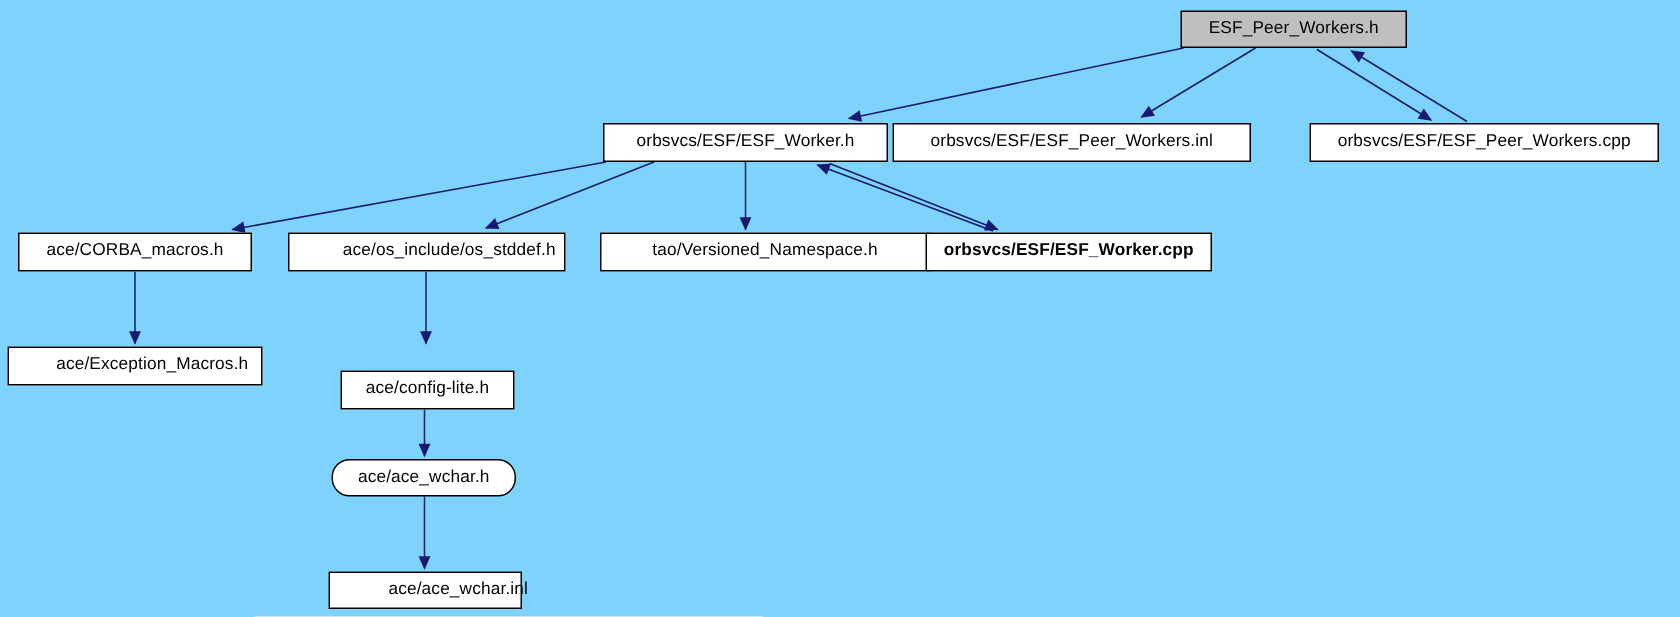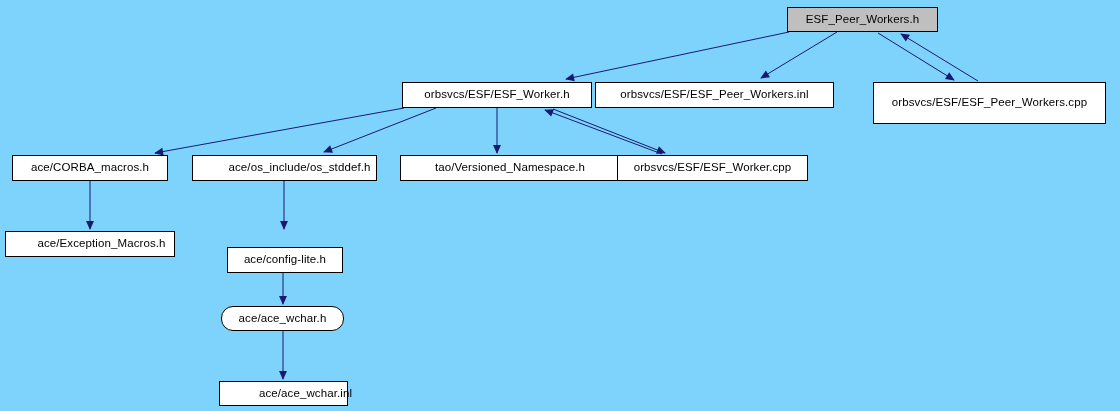--- a/index.html
+++ b/index.html
@@ -66,23 +66,23 @@
         <line x1="90" y1="181" x2="90" y2="229" stroke="#191970" stroke-width="1" marker-end="url(#arrowhead)"></line>
         <line x1="284" y1="181" x2="284" y2="229" stroke="#191970" stroke-width="1" marker-end="url(#arrowhead)"></line>
         <line x1="283" y1="257" x2="283" y2="304" stroke="#191970" stroke-width="1" marker-end="url(#arrowhead)"></line>
         <line x1="283" y1="331" x2="283" y2="379" stroke="#191970" stroke-width="1" marker-end="url(#arrowhead)"></line>
       </g>
   </svg>
   <div id="node-layer">
       <div class="graph-node root" style="left: 787px; top: 7px; width: 151px; height: 25px;">ESF_Peer_Workers.h</div>
       <div class="graph-node" style="left: 402px; top: 82px; width: 190px; height: 26px;">orbsvcs/ESF/ESF_Worker.h</div>
       <div class="graph-node" style="left: 595px; top: 82px; width: 239px; height: 26px;">orbsvcs/ESF/ESF_Peer_Workers.inl</div>
-      <div class="graph-node" style="left: 873px; top: 82px; width: 233px; height: 42px;">orbsvcs/ESF/ESF_Peer_Workers.cpp</div>
+      <div class="graph-node" style="left: 873px; top: 82px; width: 233px; height: 26px;">orbsvcs/ESF/ESF_Peer_Workers.cpp</div>
       <div class="graph-node" style="left: 12px; top: 155px; width: 156px; height: 26px;">ace/CORBA_macros.h</div>
       <div class="graph-node" style="left: 192px; top: 155px; width: 185px; height: 26px; padding-left: 30px;">ace/os_include/os_stddef.h</div>
       <div class="graph-node" style="left: 400px; top: 155px; width: 220px; height: 26px;">tao/Versioned_Namespace.h</div>
-      <div class="graph-node" style="left: 617px; top: 155px; width: 191px; height: 26px;">orbsvcs/ESF/ESF_Worker.cpp</div>
+      <div class="graph-node" style="left: 617px; top: 155px; width: 191px; height: 26px; font-weight: bold;">orbsvcs/ESF/ESF_Worker.cpp</div>
       <div class="graph-node" style="left: 5px; top: 231px; width: 170px; height: 26px; padding-left: 23px;">ace/Exception_Macros.h</div>
       <div class="graph-node" style="left: 227px; top: 247px; width: 116px; height: 26px;">ace/config-lite.h</div>
       <div class="graph-node" style="left: 221px; top: 306px; width: 123px; height: 25px; border-radius: 12px;">ace/ace_wchar.h</div>
       <div class="graph-node" style="left: 219px; top: 381px; width: 129px; height: 25px; padding-left: 44px;">ace/ace_wchar.inl</div>
     </div>
 </div>
 
 </body></html>

